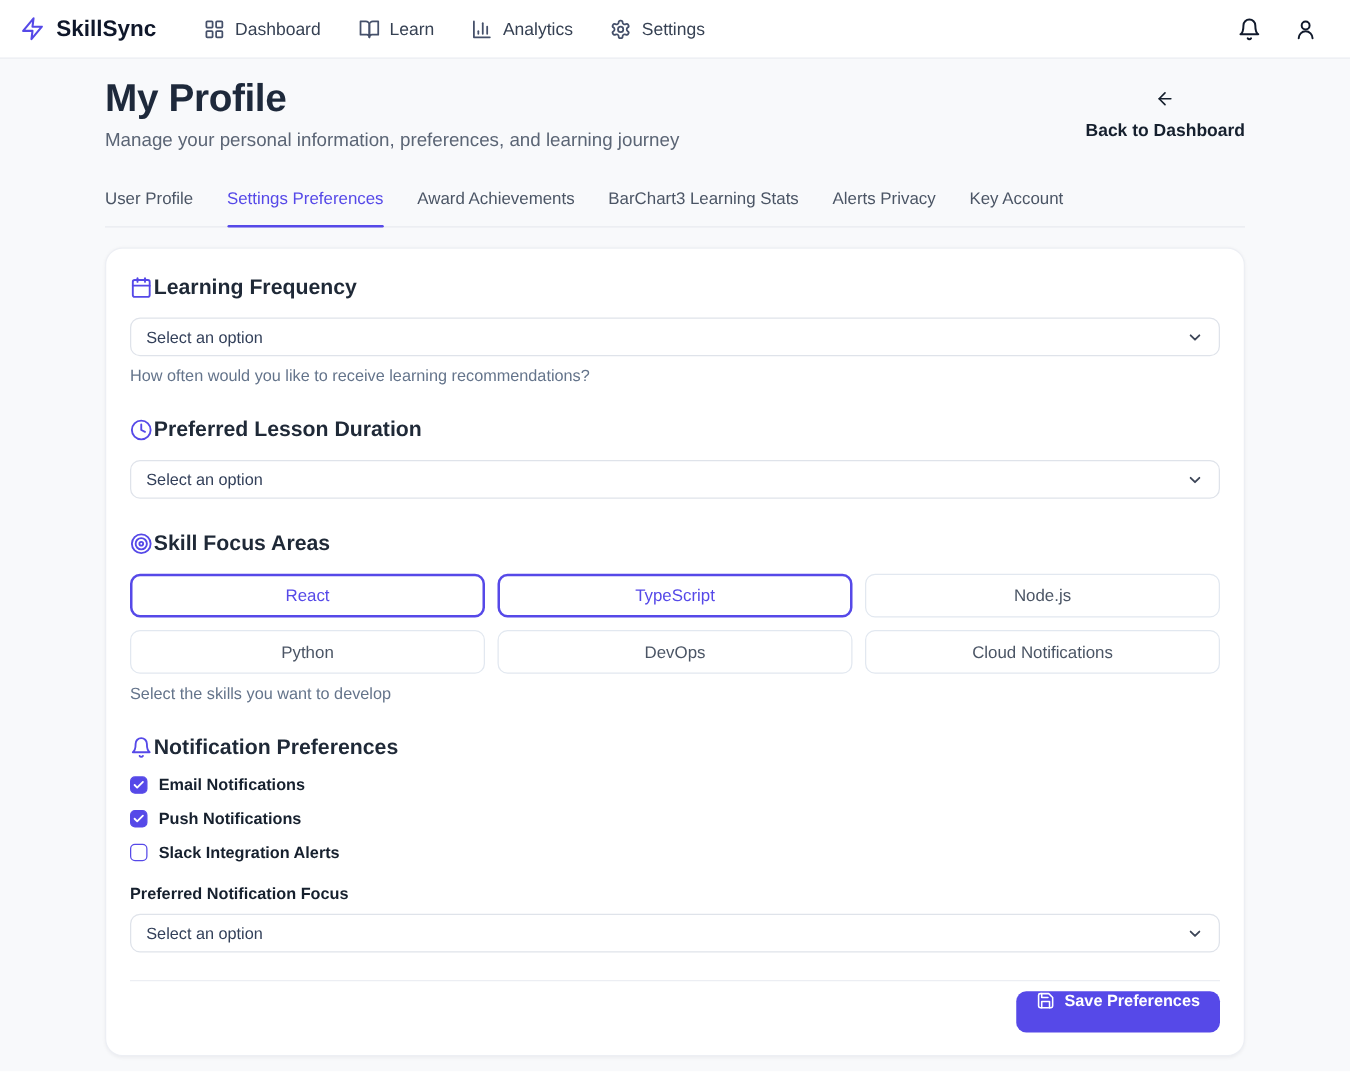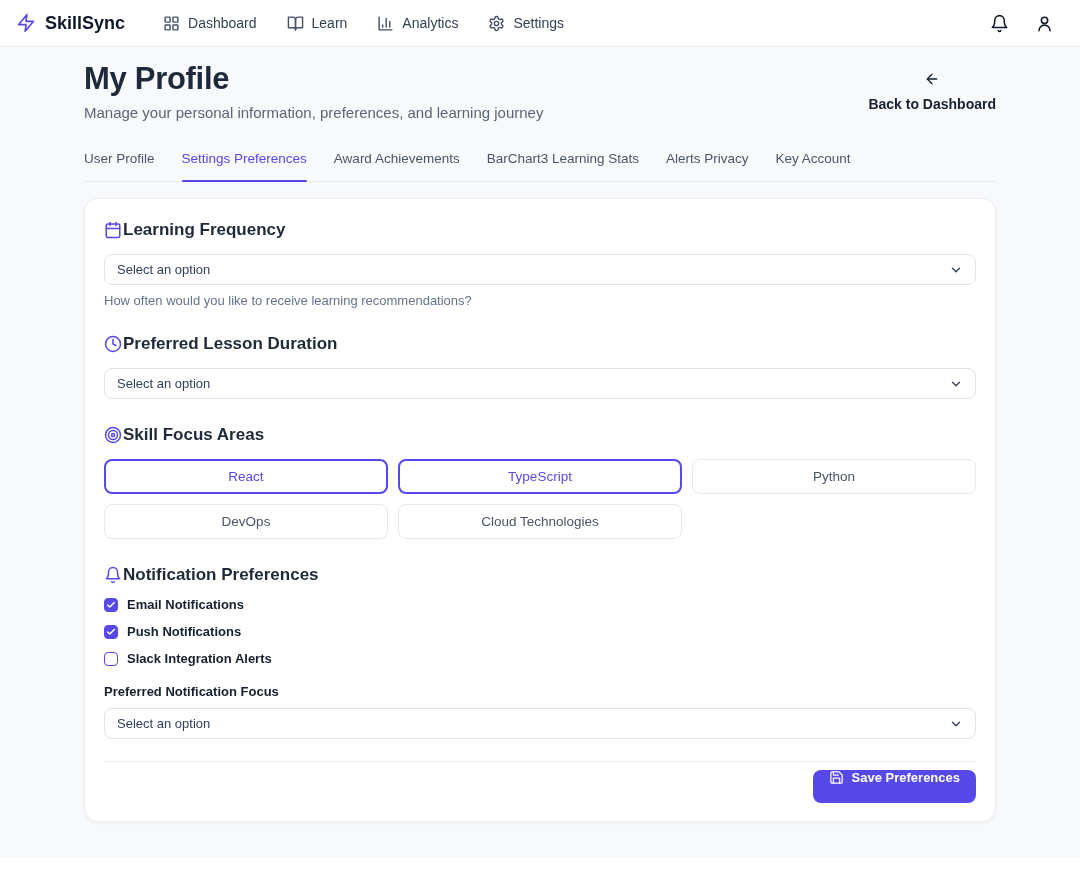--- a/index.html
+++ b/index.html
@@ -212,24 +212,26 @@
               <circle cx="12" cy="12" r="10"></circle>
               <circle cx="12" cy="12" r="6"></circle>
               <circle cx="12" cy="12" r="2"></circle>
             </svg>
         </span>
         <span>Skill Focus Areas</span>
       </div>
       <div class="skills-grid">
         <button class="skill-btn selected">React</button>
         <button class="skill-btn selected">TypeScript</button>
+        <button class="skill-btn">Node.js</button>
         <button class="skill-btn">Python</button>
         <button class="skill-btn">DevOps</button>
-        <button class="skill-btn">Cloud Technologies</button>
-      </div>
+        <button class="skill-btn">Cloud Notifications</button>
+      </div>
+      <p class="helper">Select the skills you want to develop</p>
     </div>
 
     <div class="section">
       <div class="section-title">
         <span class="icon">
           <svg width="18" height="18" viewBox="0 0 24 24" fill="none" stroke="currentColor" stroke-width="2" stroke-linecap="round" stroke-linejoin="round">
               <path d="M6 8a6 6 0 0 1 12 0c0 7 3 9 3 9H3s3-2 3-9"></path>
               <path d="M10.3 21a1.94 1.94 0 0 0 3.4 0"></path>
             </svg>
         </span>

